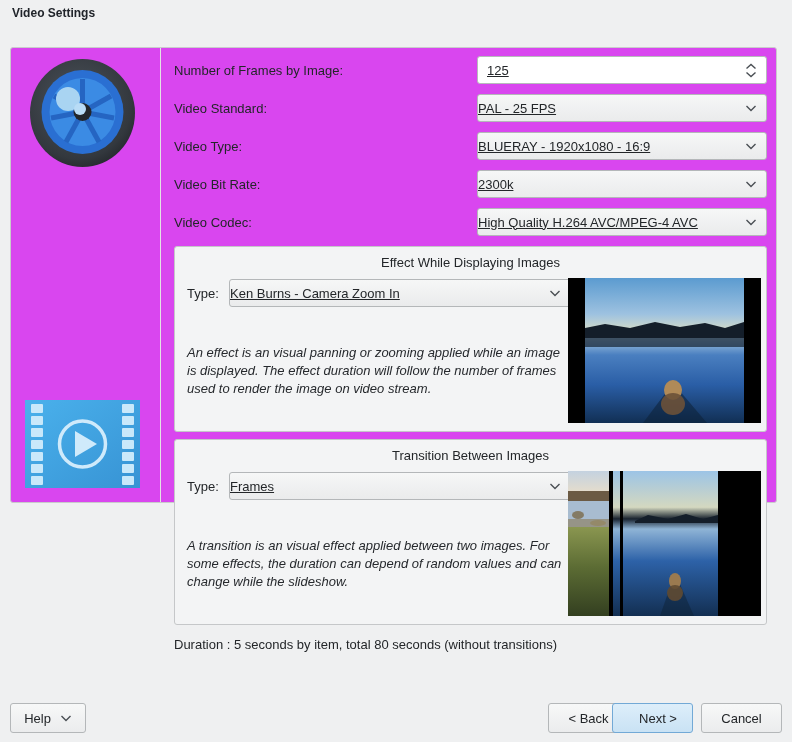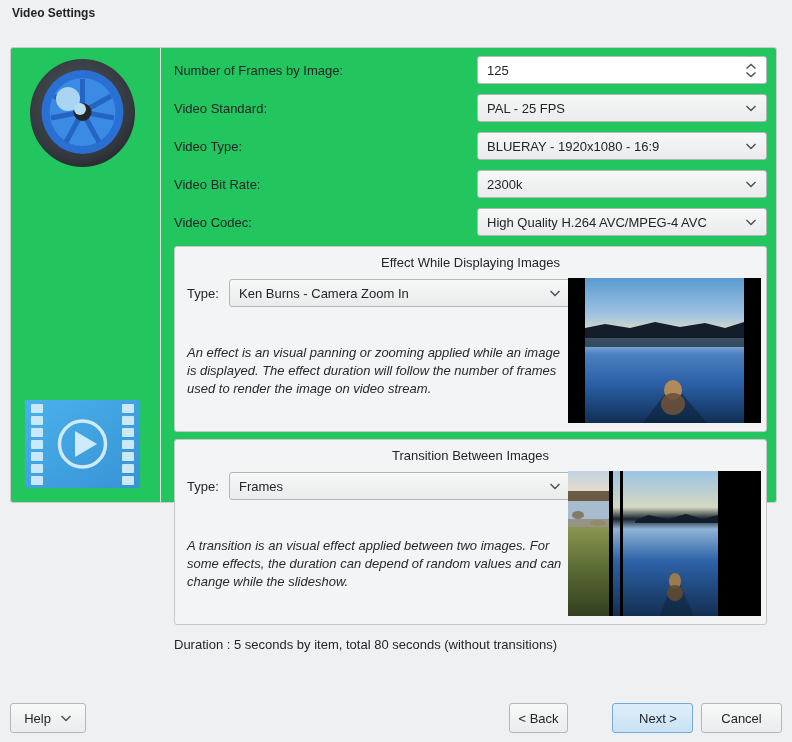--- a/index.html
+++ b/index.html
@@ -12,58 +12,57 @@
     color: #232629;
     overflow: hidden;
   }
   .page-title {
     position: absolute; left: 12px; top: 6px;
     font-size: 12px; font-weight: bold; color: #20242a;
   }
   .panel {
     position: absolute; left: 10px; top: 47px;
     width: 767px; height: 456px;
-    background: #22c55e;
+    background: #d946ef;
     border: 1px solid #c9cbcc;
     border-radius: 3px;
     display: flex;
   }
   .left-col {
     width: 150px; flex: 0 0 150px;
     border-right: 1px solid #e2e3e4;
     position: relative;
   }
   .camera-icon-wrap { position: absolute; left: 18px; top: 8px; }
   .film-icon-wrap { position: absolute; left: 14px; bottom: 11px; }
   .form-col {
     flex: 1;
     padding: 8px 9px 0 13px;
   }
   .form-row {
     display: flex; align-items: center;
     height: 28px; margin-bottom: 10px;
   }
   .form-row .lbl { flex: 0 0 303px; }
-  .control { flex: 1; height: 28px; position: relative; border-radius: 3px; }
+  .control { flex: 1; height: 28px; position: relative; border-radius: 3px; text-decoration: underline; }
   .spinbox {
     background: #ffffff;
     border: 1px solid #b7babc;
     display: flex; align-items: center;
     padding-left: 9px;
   }
   .spin-buttons {
     position: absolute; right: 4px; top: 1px; bottom: 1px;
     width: 22px; display: flex; flex-direction: column;
     align-items: center; justify-content: center; gap: 1px;
   }
   .combobox {
     background: linear-gradient(180deg, #f6f7f7 0%, #eaebec 100%);
     border: 1px solid #b4b7b9;
     display: flex; align-items: center;
-    padding-left: 9px;
   }
   .combo-arrow { position: absolute; right: 9px; top: 50%; transform: translateY(-50%); line-height: 0; }
   .group-box {
     border: 1px solid #c5c7c9;
     border-radius: 3px;
     background: #f3f4f5;
     height: 186px;
     margin-top: 7px;
     position: relative;
     padding: 8px 12px 0 12px;
@@ -87,21 +86,21 @@
     position: absolute; top: 703px; height: 30px;
     background: linear-gradient(180deg, #f7f8f8 0%, #ebeced 100%);
     border: 1px solid #b4b7b9;
     border-radius: 3px;
     font-family: "Liberation Sans", sans-serif;
     font-size: 13px; color: #232629;
     display: flex; align-items: center; justify-content: center;
     cursor: default;
   }
   .help-btn { left: 10px; width: 76px; gap: 9px; }
-  .back-btn { left: 509px; width: 59px; }
+  .back-btn { left: 548px; width: 81px; }
   .next-btn {
     left: 612px; width: 81px;
     background: linear-gradient(180deg, #ddeefa 0%, #c9e2f4 100%);
     border: 1px solid #72a9d6;
     padding-left: 11px;
   }
   .cancel-btn { left: 701px; width: 81px; }
   .chev { line-height: 0; }
 </style>
 </head>

